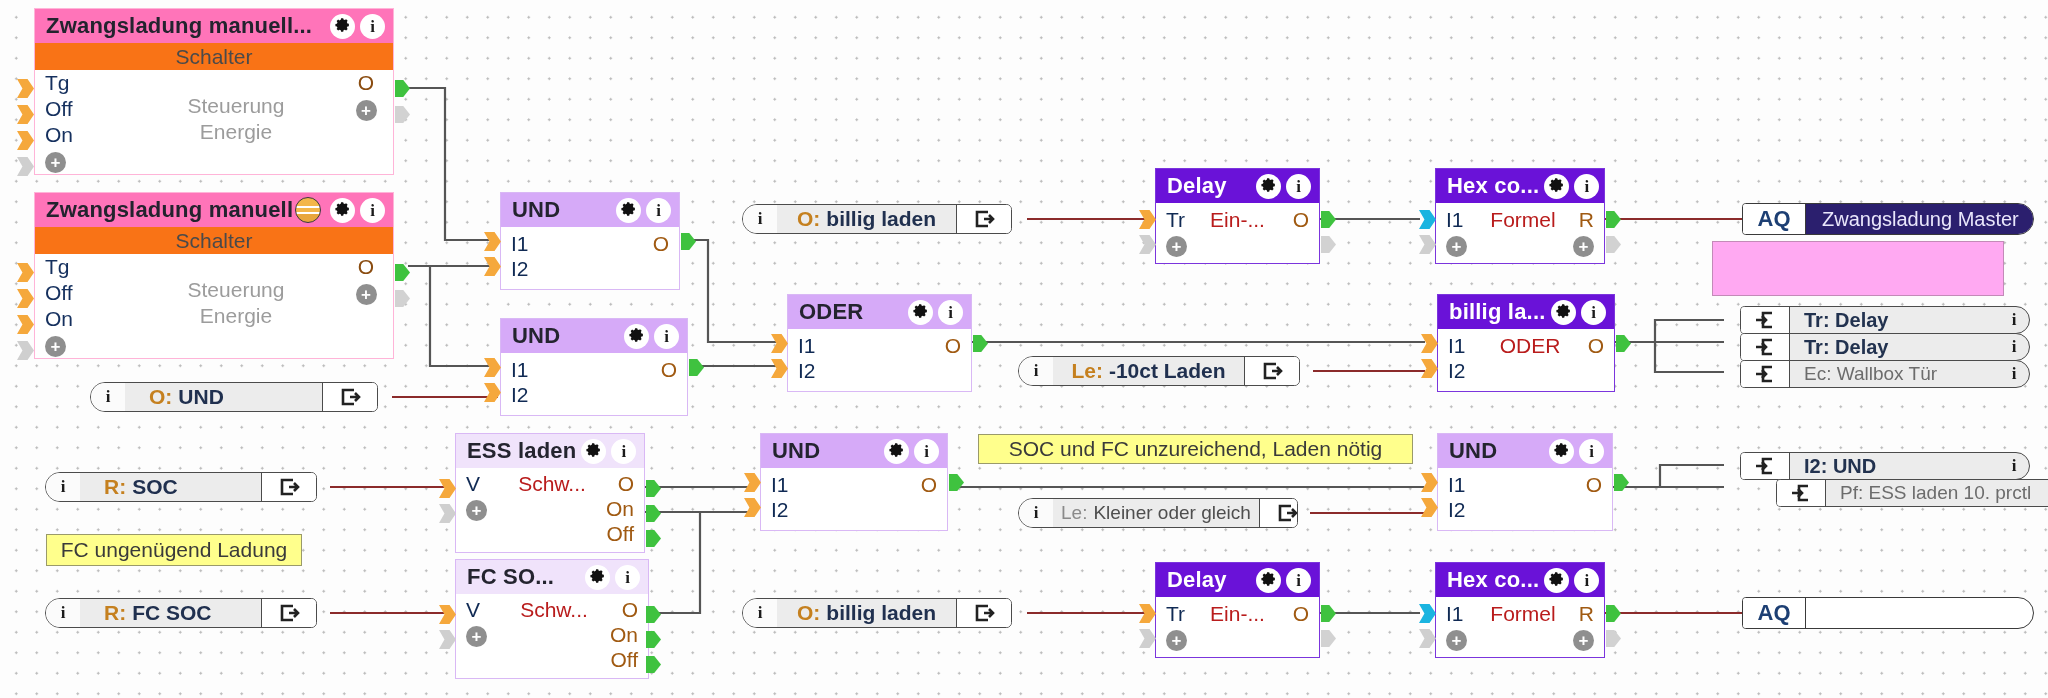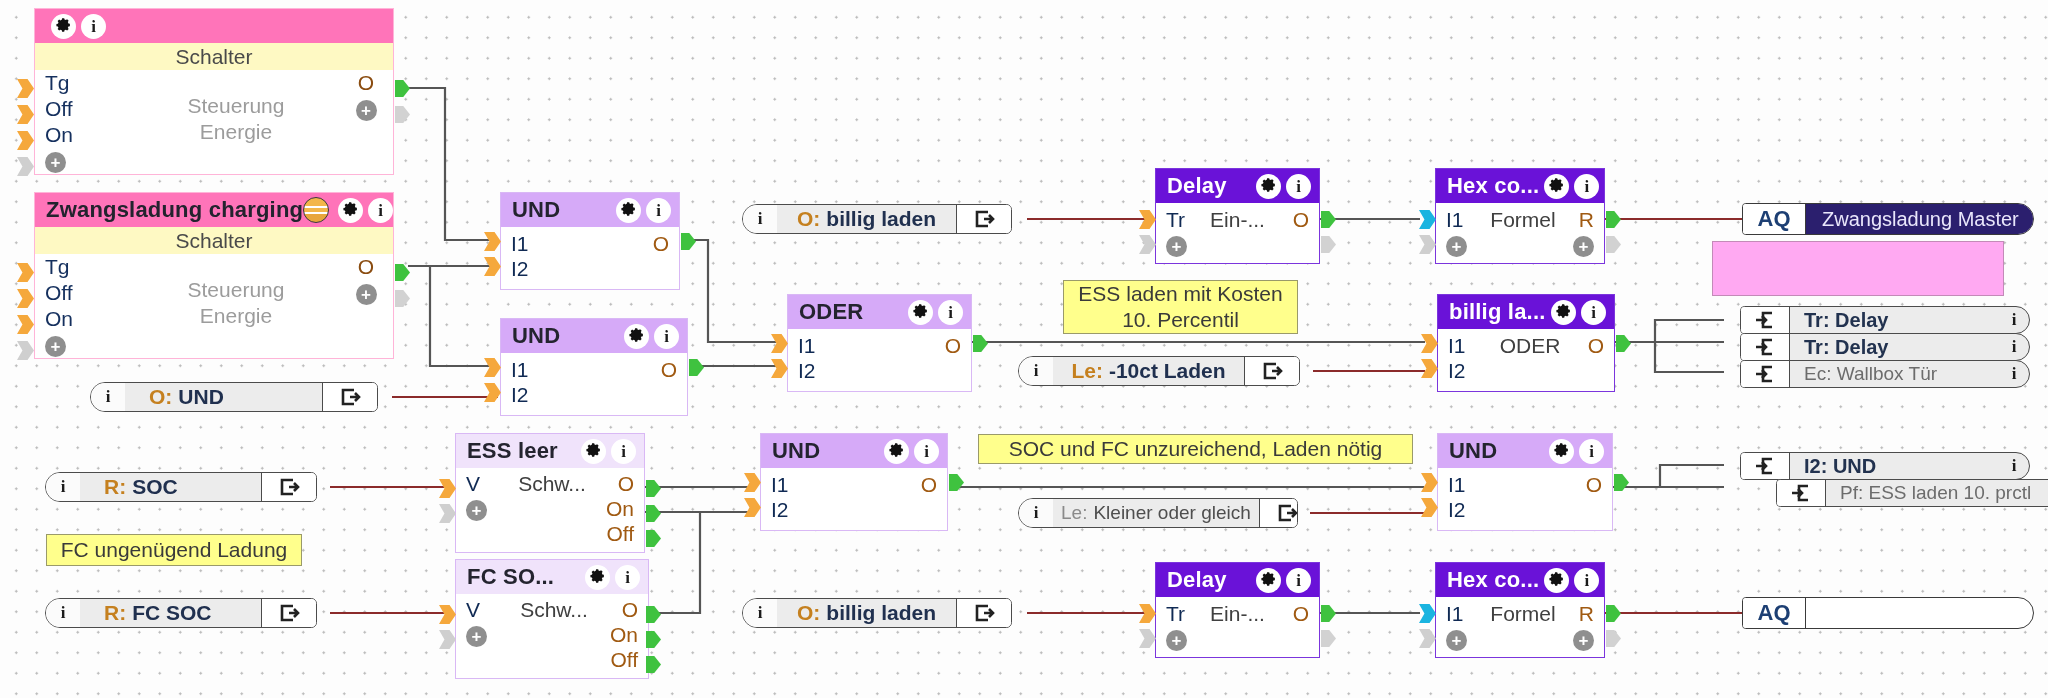--- a/index.html
+++ b/index.html
@@ -25,21 +25,21 @@
     display:flex;align-items:center;
     height:34px;box-sizing:border-box;
     padding:0 8px 0 11px;
     font-weight:bold;font-size:22px;
     white-space:nowrap;
   }
   .nhdr .ttl{flex:1;letter-spacing:.2px;}
   .nbody{position:relative;}
   .row{display:flex;align-items:center;height:25px;font-size:21px;box-sizing:border-box;padding:0 10px;}
   .row .lft{width:64px;color:#102a54;}
-  .row .mid{flex:1;text-align:center;color:#404040;}
+  .row .mid{flex:1;text-align:center;color:#b91c1c;}
   .row .rgt{width:40px;text-align:right;color:#a05a12;}
 
   
   .ibtn{
     width:25px;height:25px;border-radius:50%;background:#ffffff;
     display:inline-flex;align-items:center;justify-content:center;
     margin-left:5px;flex:0 0 auto;
   }
   .ibtn svg{display:block;}
   .ibtn .ichar{font-family:"Liberation Serif", serif;font-weight:bold;font-size:17px;color:#1b1b1b;line-height:1;}
@@ -57,21 +57,21 @@
   .pin.in.grey{background:#cfcfcf;}
   .pin.in.blue{background:#1ab4e0;clip-path:polygon(0 0,62% 0,100% 50%,62% 100%,0 100%,32% 50%);}
   .pin.out{width:15px;height:17px;background:#3fc23f;clip-path:polygon(0 0,55% 0,100% 50%,55% 100%,0 100%);}
   .pin.out.grey{background:#d2d2d2;}
 
   
   .sw{border:1px solid #ffb4d8;}
   .sw .nhdr{background:#ff74b9;color:#23232e;}
   .sw .subhdr{
     height:27px;line-height:27px;text-align:center;
-    background:#fef9c3;color:#4a4a4a;font-size:21px;
+    background:#f97316;color:#4a4a4a;font-size:21px;
   }
   .sw .row{height:26px;}
   .sw .row .lft{width:78px;color:#15305e;font-size:21px;}
   .sw .row .mid{color:#9c9c9c;margin-top:45px;}
   .sw .row .rgt{width:34px;text-align:center;color:#8a4c10;}
 
   
   .logic{border:1px solid #d9b8f5;}
   .logic .nhdr{background:#d6aaf8;color:#24242f;}
   .logic.pale .nhdr{background:#f0e3fb;color:#24242f;}
@@ -199,20 +199,21 @@
       <path d="M330,613 L452,613" stroke="#8b2b2b"></path>
 
       <path d="M1310,513 L1424,513" stroke="#8b2b2b"></path>
 
       <path d="M1027,613 L1155,613" stroke="#8b2b2b"></path>
     </g>
   </svg>
 
   <div class="node sw" style="left:34px;top:8px;width:360px;">
     <div class="nhdr">
+      <span class="ttl">Zwangsladung  manuell...</span>
       <span class="ibtn">
         <svg width="17" height="17" viewBox="0 0 24 24">
             <path fill="#111" d="M12 8.5A3.5 3.5 0 1 0 12 15.5 3.5 3.5 0 0 0 12 8.5m9-.5-2.1-.4a7.3 7.3 0 0 0-.8-1.9l1.2-1.8-2.2-2.2-1.8 1.2a7.3 7.3 0 0 0-1.9-.8L13 .5h-3l-.4 2.1a7.3 7.3 0 0 0-1.9.8L5.9 2.2 3.7 4.4l1.2 1.8a7.3 7.3 0 0 0-.8 1.9L2 8.5v3l2.1.4q.3 1 .8 1.9l-1.2 1.8 2.2 2.2 1.8-1.2q.9.5 1.9.8l.4 2.1h3l.4-2.1q1-.3 1.9-.8l1.8 1.2 2.2-2.2-1.2-1.8q.5-.9.8-1.9l2.1-.4z"></path>
           </svg>
       </span>
       <span class="ibtn">
           <span class="ichar">i</span>
         </span>
     </div>
     <div class="subhdr">Schalter</div>
@@ -239,21 +240,21 @@
     <span class="pin in" style="left:-18px;top:70px;"></span>
     <span class="pin in" style="left:-18px;top:96px;"></span>
     <span class="pin in" style="left:-18px;top:122px;"></span>
     <span class="pin in grey" style="left:-18px;top:148px;"></span>
     <span class="pin out" style="left:360px;top:71px;"></span>
     <span class="pin out grey" style="left:360px;top:97px;"></span>
   </div>
 
   <div class="node sw" style="left:34px;top:192px;width:360px;">
     <div class="nhdr">
-      <span class="ttl">Zwangsladung charging</span>
+      <span class="ttl">Zwangsladung manuell</span>
       <span class="sunicon"></span>
       <span class="ibtn">
         <svg width="17" height="17" viewBox="0 0 24 24">
             <path fill="#111" d="M12 8.5A3.5 3.5 0 1 0 12 15.5 3.5 3.5 0 0 0 12 8.5m9-.5-2.1-.4a7.3 7.3 0 0 0-.8-1.9l1.2-1.8-2.2-2.2-1.8 1.2a7.3 7.3 0 0 0-1.9-.8L13 .5h-3l-.4 2.1a7.3 7.3 0 0 0-1.9.8L5.9 2.2 3.7 4.4l1.2 1.8a7.3 7.3 0 0 0-.8 1.9L2 8.5v3l2.1.4q.3 1 .8 1.9l-1.2 1.8 2.2 2.2 1.8-1.2q.9.5 1.9.8l.4 2.1h3l.4-2.1q1-.3 1.9-.8l1.8 1.2 2.2-2.2-1.2-1.8q.5-.9.8-1.9l2.1-.4z"></path>
           </svg>
       </span>
       <span class="ibtn">
           <span class="ichar">i</span>
         </span>
     </div>
@@ -455,21 +456,21 @@
         <span class="rgt" style="width:30px;"></span>
       </div>
     </div>
     <span class="pin in" style="left:-17px;top:39px;"></span>
     <span class="pin in" style="left:-17px;top:64px;"></span>
     <span class="pin out" style="left:178px;top:40px;"></span>
   </div>
 
   <div class="node logic pale" style="left:455px;top:433px;width:190px;">
     <div class="nhdr">
-      <span class="ttl">ESS leer</span>
+      <span class="ttl">ESS laden</span>
       <span class="ibtn">
         <svg width="17" height="17" viewBox="0 0 24 24">
             <path fill="#111" d="M12 8.5A3.5 3.5 0 1 0 12 15.5 3.5 3.5 0 0 0 12 8.5m9-.5-2.1-.4a7.3 7.3 0 0 0-.8-1.9l1.2-1.8-2.2-2.2-1.8 1.2a7.3 7.3 0 0 0-1.9-.8L13 .5h-3l-.4 2.1a7.3 7.3 0 0 0-1.9.8L5.9 2.2 3.7 4.4l1.2 1.8a7.3 7.3 0 0 0-.8 1.9L2 8.5v3l2.1.4q.3 1 .8 1.9l-1.2 1.8 2.2 2.2 1.8-1.2q.9.5 1.9.8l.4 2.1h3l.4-2.1q1-.3 1.9-.8l1.8 1.2 2.2-2.2-1.2-1.8q.5-.9.8-1.9l2.1-.4z"></path>
           </svg>
       </span>
       <span class="ibtn">
           <span class="ichar">i</span>
         </span>
     </div>
     <div class="nbody" style="padding:3px 0 6px;">
@@ -837,24 +838,20 @@
   </div>
 
   <div class="aq" style="left:1742px;top:597px;width:292px;">
     <span class="aqtag">AQ</span>
     <span class="aqgear">
       
     </span>
     <span class="pin in" style="position:absolute;left:-17px;top:7px;"></span>
   </div>
 
-  <div class="cmt" style="left:1063px;top:280px;width:235px;height:54px;">
-    <span>ESS laden mit Kosten</span>
-    <span>10. Percentil</span>
-  </div>
 
   <div class="cmt" style="left:46px;top:534px;width:256px;height:32px;">
     <span>FC ungenügend Ladung</span>
   </div>
 
   <div class="cmt" style="left:978px;top:434px;width:435px;height:30px;">
     <span>SOC und FC unzureichend, Laden nötig</span>
   </div>
 
   <div class="cmt pinkbox" style="left:1712px;top:241px;width:292px;height:55px;font-size:22px;">

